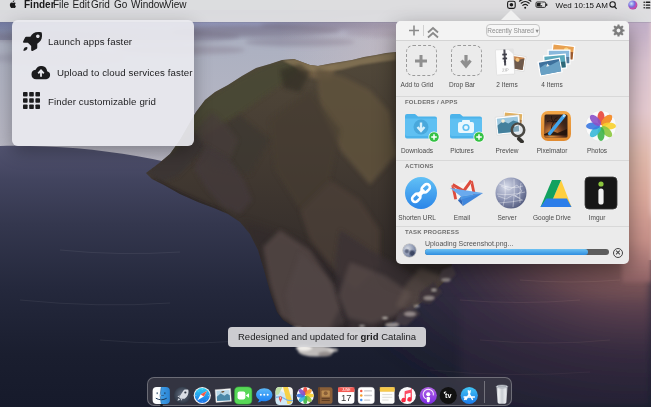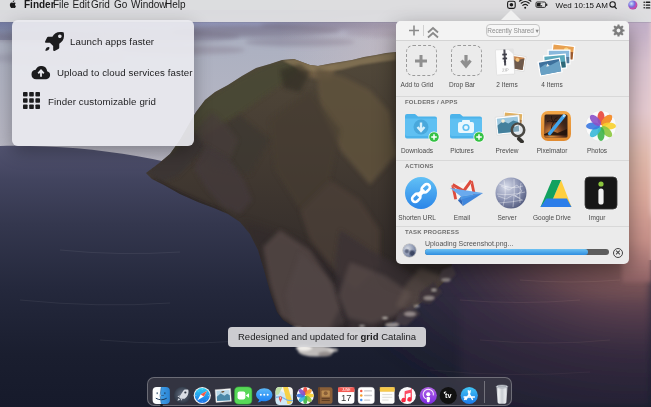--- a/index.html
+++ b/index.html
@@ -173,21 +173,21 @@
 <div id="menubar">
  <svg width="10" height="10" style="position:absolute;left:9px;top:0;">
       <path d="M5.9,2.5 c0.5,-0.6 0.9,-1.3 0.8,-2.1 c-0.7,0.05 -1.5,0.5 -2,1.1 c-0.45,0.55 -0.8,1.35 -0.7,2.1 c0.8,0 1.5,-0.5 1.9,-1.1 Z M6.7,3.9 c-1,-0.06 -1.8,0.55 -2.3,0.55 c-0.5,0 -1.2,-0.52 -2,-0.5 c-1,0.03 -2,0.6 -2.5,1.55 c-1.1,1.85 -0.3,4.6 0.75,6.1 c0.5,0.75 1.1,1.55 1.9,1.5 c0.77,-0.03 1.06,-0.5 2,-0.5 c0.93,0 1.2,0.5 2,0.48 c0.83,-0.01 1.35,-0.74 1.86,-1.48 c0.58,-0.86 0.82,-1.68 0.84,-1.73 c-0.02,-0.01 -1.6,-0.6 -1.62,-2.43 c-0.01,-1.53 1.25,-2.26 1.3,-2.3 c-0.7,-1.05 -1.8,-1.2 -2.2,-1.23 Z" transform="scale(0.62) translate(2,0)" fill="#1a1a1a"></path>
     </svg>
  <span class="mi" style="left:24px;font-weight:bold;">Finder</span>
  <span class="mi" style="left:53px;">File</span>
  <span class="mi" style="left:72.5px;">Edit</span>
  <span class="mi" style="left:91px;">Grid</span>
  <span class="mi" style="left:114px;">Go</span>
  <span class="mi" style="left:131px;text-align:center;">Window</span>
- <span class="mi" style="left:165px;">Help</span>
+ <span class="mi" style="left:165px;">View</span>
 </div>
 <div id="arrow"></div>
 <div id="win">
  <div id="winhead">
   <svg width="233" height="19" style="position:absolute;left:0;top:0;">
    <g stroke="#8b8b8b" stroke-width="1.6" fill="none">
     <path d="M13,9.5 h10 M18,4.5 v10"></path>
     <path d="M32,11.5 l5,-4.5 l5,4.5 M32,16.5 l5,-4.5 l5,4.5" stroke-width="1.8"></path>
    </g>
    <line x1="27.5" y1="4" x2="27.5" y2="15" stroke="#d0d0d0" stroke-width="1"></line>
@@ -451,21 +451,21 @@
  <div class="divi" style="top:205px;"></div>
  <div class="sect" style="left:9px;top:208px;">TASK PROGRESS</div>
 </div>
 <div id="tp-avatar"></div>
 <div id="tp-text">Uploading Screenshot.png...</div>
 <div id="tp-bar">
     <div id="tp-fill"></div>
   </div>
 <div id="tp-x">✕</div>
 <div id="panel">
- <div class="prow" style="top:11.5px;padding-left:22px;">
+ <div class="prow" style="top:11.5px;">
   <div class="ic">
         <svg width="19" height="19" viewBox="0 0 512 512">
           <path fill="#1c1c1e" d="M505.1 19.1C503.8 13 499 8.2 492.9 6.9 460.7 0 435.5 0 410.4 0 307.2 0 245.3 55.2 199.1 128L94.9 128c-16.3 0-35.1 11.8-41.9 26.4L2.6 253.2c-1.7 3.6-2.6 7.6-2.6 11.6 0 14.9 12.1 27.2 27.2 27.2l105.1 0 88 88 0 105.1c0 15.1 12.3 27.2 27.2 27.2 4 0 8-.9 11.6-2.6l98.7-50.3c14.6-6.8 26.4-25.6 26.4-41.9l0-104.2c72.6-46.3 128-108.4 128-211.1 0-25.2 0-50.4-6.9-82.6zM400 160c-26.5 0-48-21.5-48-48s21.5-48 48-48 48 21.5 48 48-21.5 48-48 48z"></path>
           <path fill="#1c1c1e" d="M91.5 342.5 c-12 -4 -40 4 -60 24 c-20 20 -30 60 -28 82 c22 2 62 -8 82 -28 c20 -20 28 -48 24 -60 z" transform="translate(10,60)"></path>
         </svg>
       </div>
   <div class="tx">Launch apps faster</div>
  </div>
  <div class="prow" style="top:42.5px;margin-left:9px;">
   <div class="ic">

